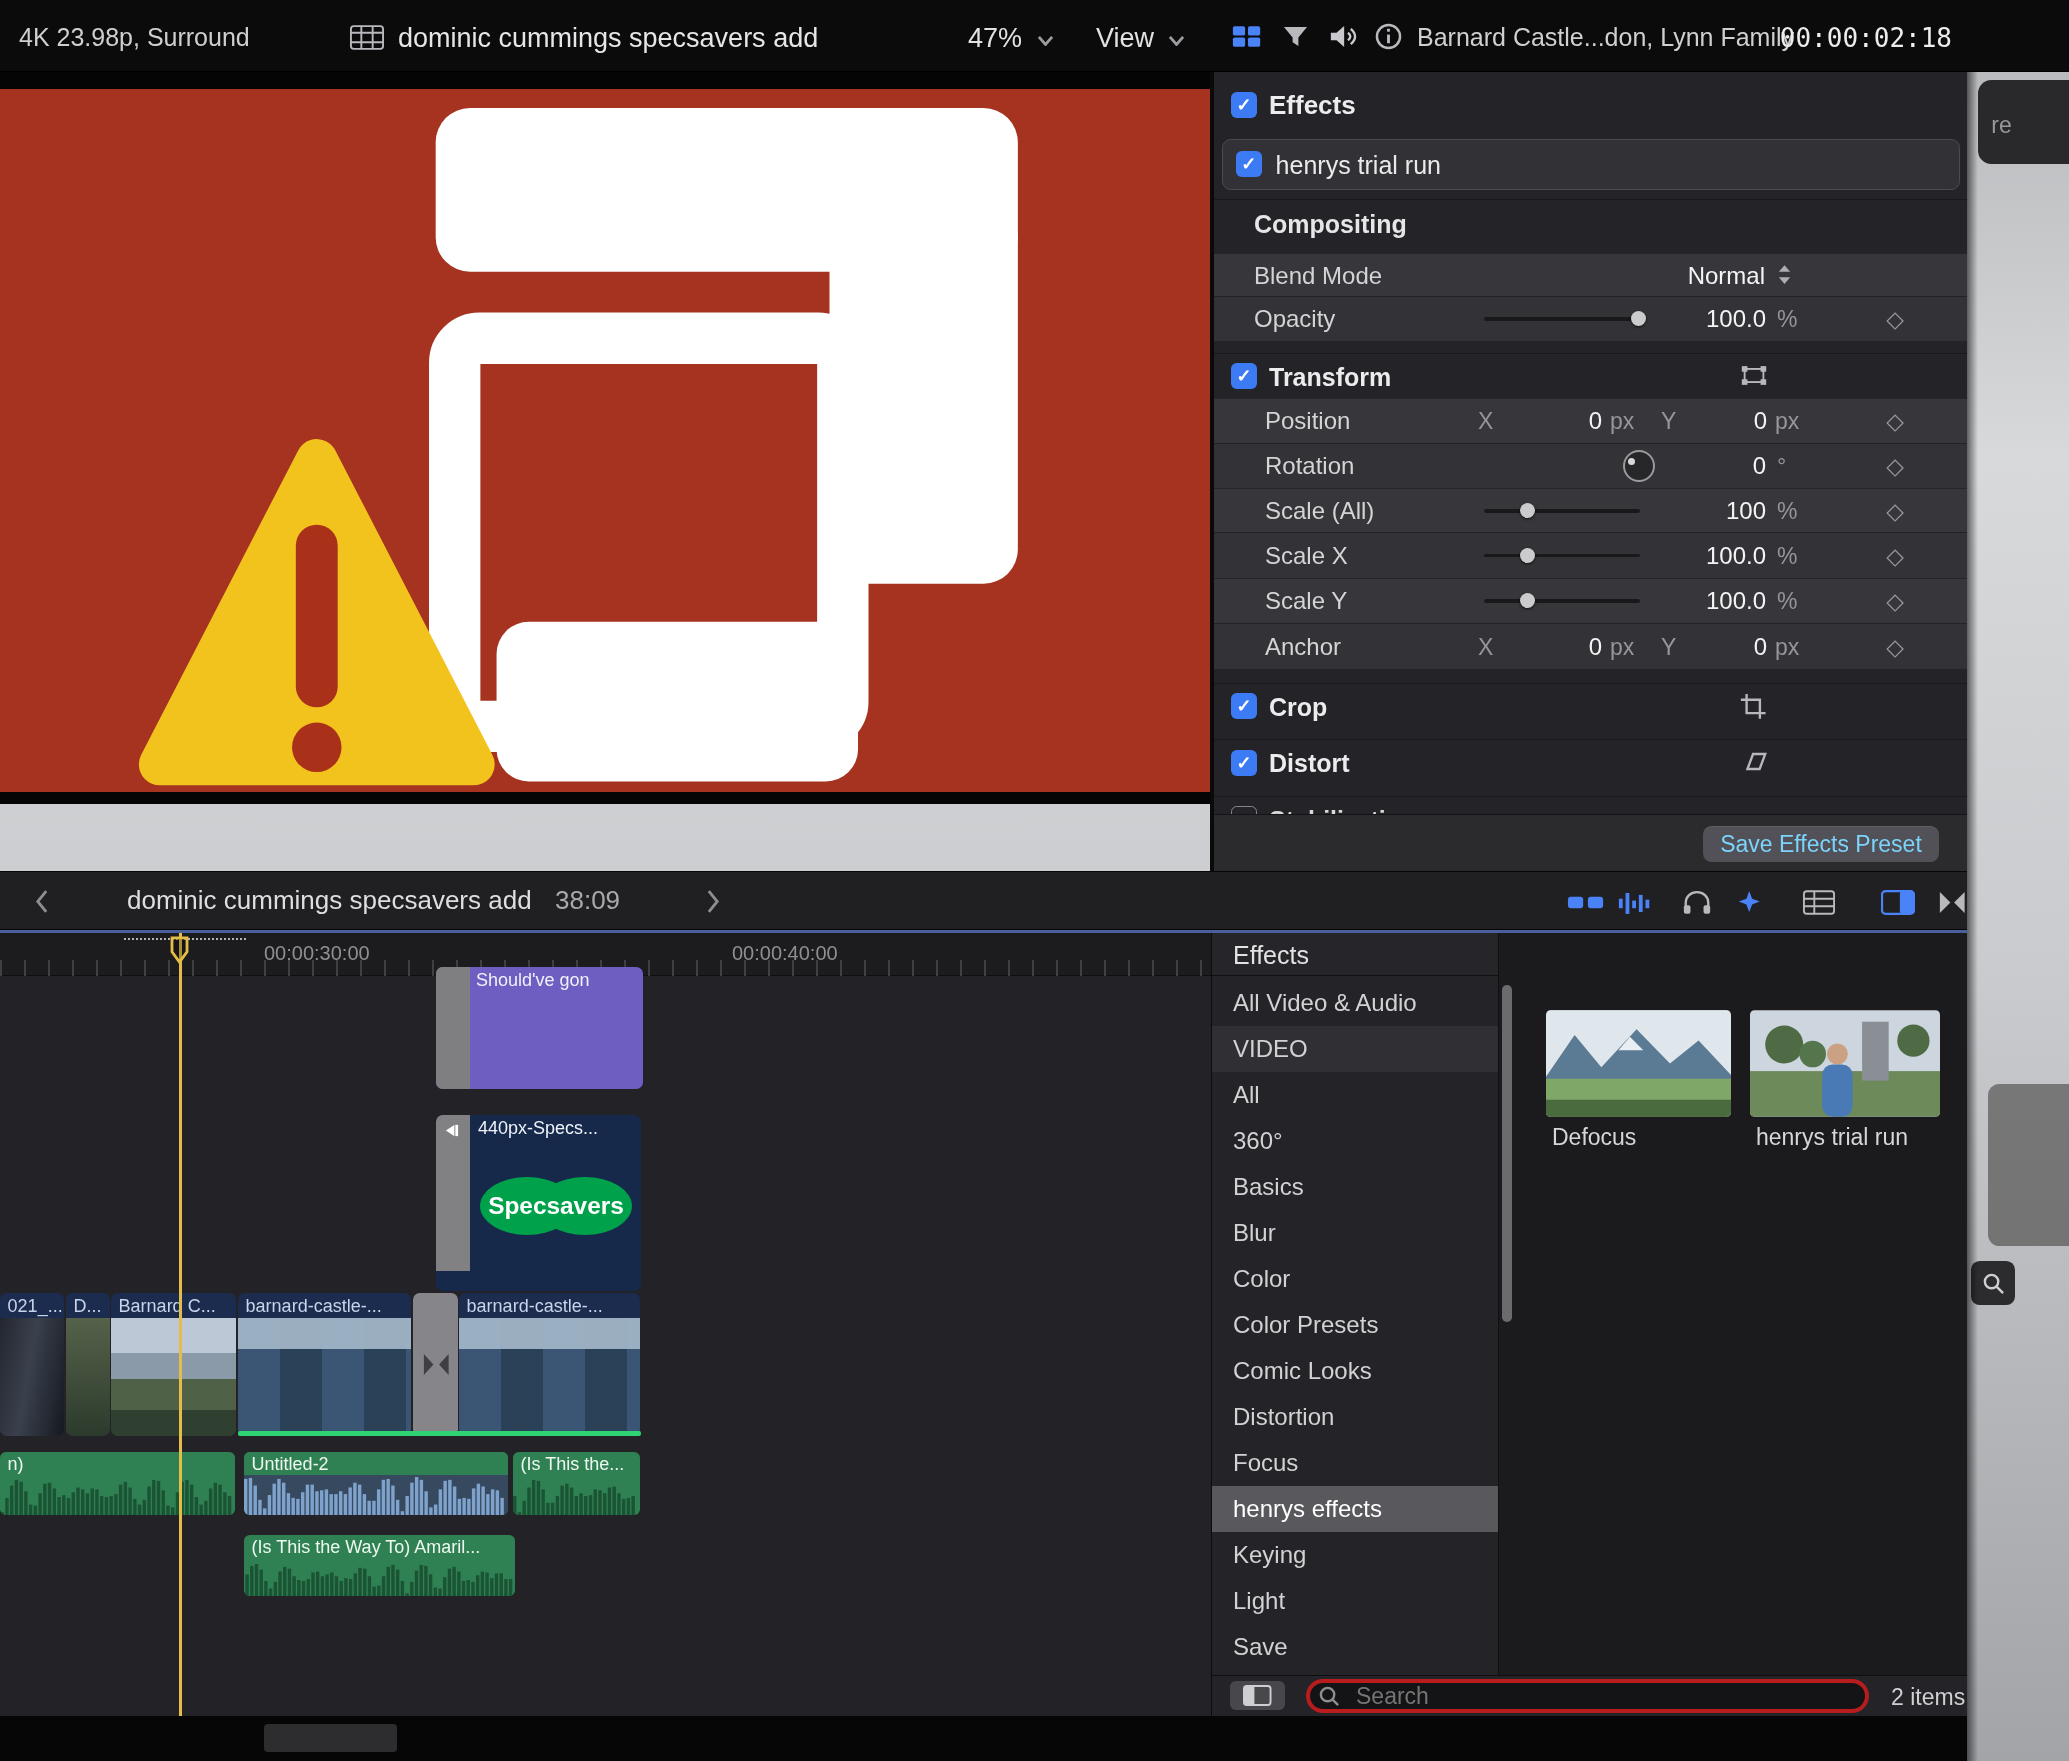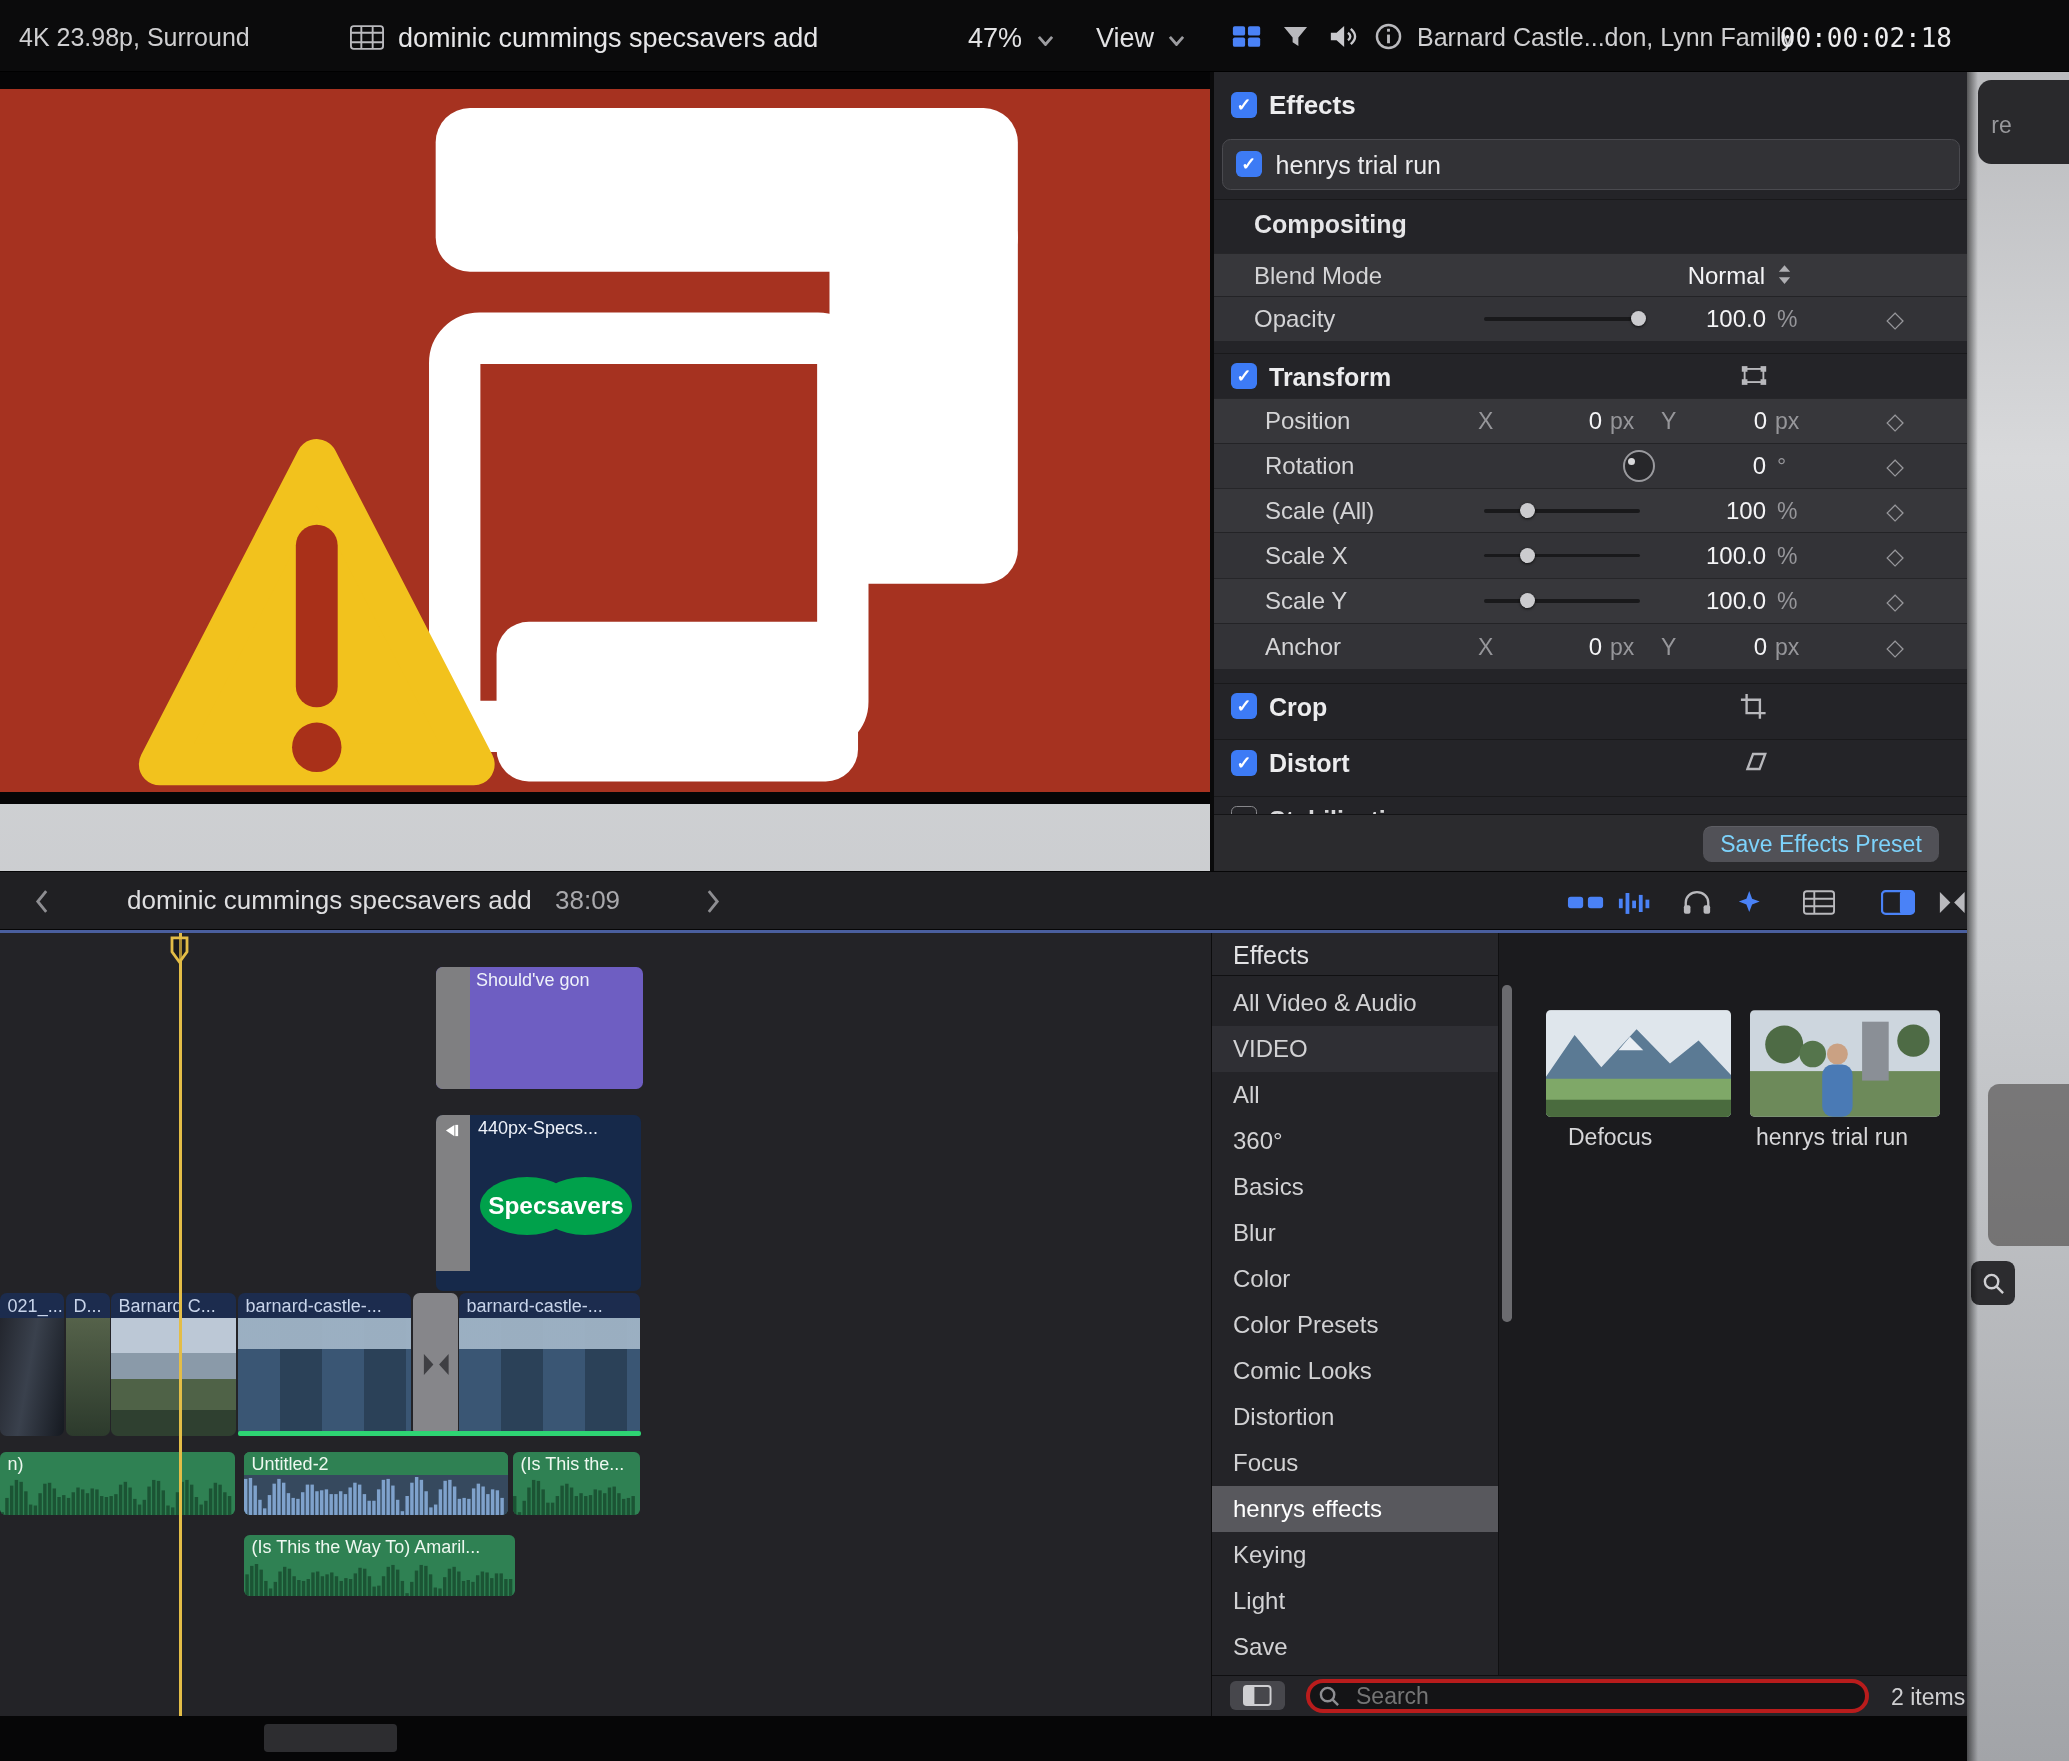--- a/index.html
+++ b/index.html
@@ -367,20 +367,26 @@
       <svg width="28.5" height="25" viewBox="0 0 30 26">
           <path d="M2,2 L13,13 L2,24 Z" fill="#b9b9bd"></path>
           <path d="M28,2 L17,13 L28,24 Z" fill="#b9b9bd"></path>
         </svg>
     </span>
   </div>
 
   <div class="blueline"></div>
 
   <div class="tl">
+    <div style="position:absolute;left:0;top:2.9px;width:1211px;height:43px;background:#1c1c1f;border-bottom:1px solid #101012">
+      <div style="position:absolute;left:0;top:27px;width:1211px;height:16px;background:repeating-linear-gradient(90deg,#3f3f43 0 1.9px,transparent 1.9px 24px)"></div>
+      <span class="rlabel" style="left:264px">00:00:30:00</span>
+      <span class="rlabel" style="left:732px">00:00:40:00</span>
+      <div style="position:absolute;left:124px;top:4.8px;width:122px;border-top:2.9px dotted #b4b4b6"></div>
+    </div>
 
     <div class="clip" style="left:436px;top:37px;width:207px;height:122px;background:#6e5ec2">
       <div style="position:absolute;left:0;top:0;width:34px;height:122px;background:#7f7f81"></div>
       <span class="cname" style="left:40px">Should've gon</span>
     </div>
 
     <div class="clip" style="left:436px;top:185px;width:205px;height:176px;background:#16294a">
       <div style="position:absolute;left:0;top:0;width:34px;height:156px;background:#818183">
         <svg width="19" height="15" style="position:absolute;left:6.7px;top:7.6px" viewBox="0 0 20 16">
             <path d="M12,2 L3,8 L12,14 Z" fill="#fff"></path>
@@ -684,21 +690,21 @@
 
     <div class="thumbcard" style="left:334px;top:80px;width:185px;height:107px">
       <svg width="185" height="107" viewBox="0 0 194 112">
         <rect width="194" height="112" fill="#dfe6ec"></rect>
         <path d="M0,70 L30,26 L58,60 L95,20 L130,56 L160,32 L194,68 L194,112 L0,112 Z" fill="#5b7a94"></path>
         <path d="M88,28 L102,42 L76,42 Z" fill="#e9eef3"></path>
         <rect y="72" width="194" height="40" fill="#7fa868"></rect>
         <rect y="94" width="194" height="18" fill="#4a6b3e"></rect>
       </svg>
     </div>
-    <span class="thumblabel" style="left:356px;top:194px">Defocus</span>
+    <span class="thumblabel" style="left:340px;top:194px">Defocus</span>
 
     <div class="thumbcard" style="left:538px;top:80px;width:190px;height:107px">
       <svg width="190" height="107" viewBox="0 0 200 112">
         <rect width="200" height="112" fill="#cdd6de"></rect>
         <rect y="64" width="200" height="48" fill="#6d8a5a"></rect>
         <rect x="118" y="12" width="28" height="62" fill="#8a8f96"></rect>
         <circle cx="36" cy="36" r="20" fill="#4e6b45"></circle>
         <circle cx="172" cy="32" r="17" fill="#4e6b45"></circle>
         <circle cx="66" cy="46" r="14" fill="#55754c"></circle>
         <circle cx="92" cy="46" r="11" fill="#caa183"></circle>

